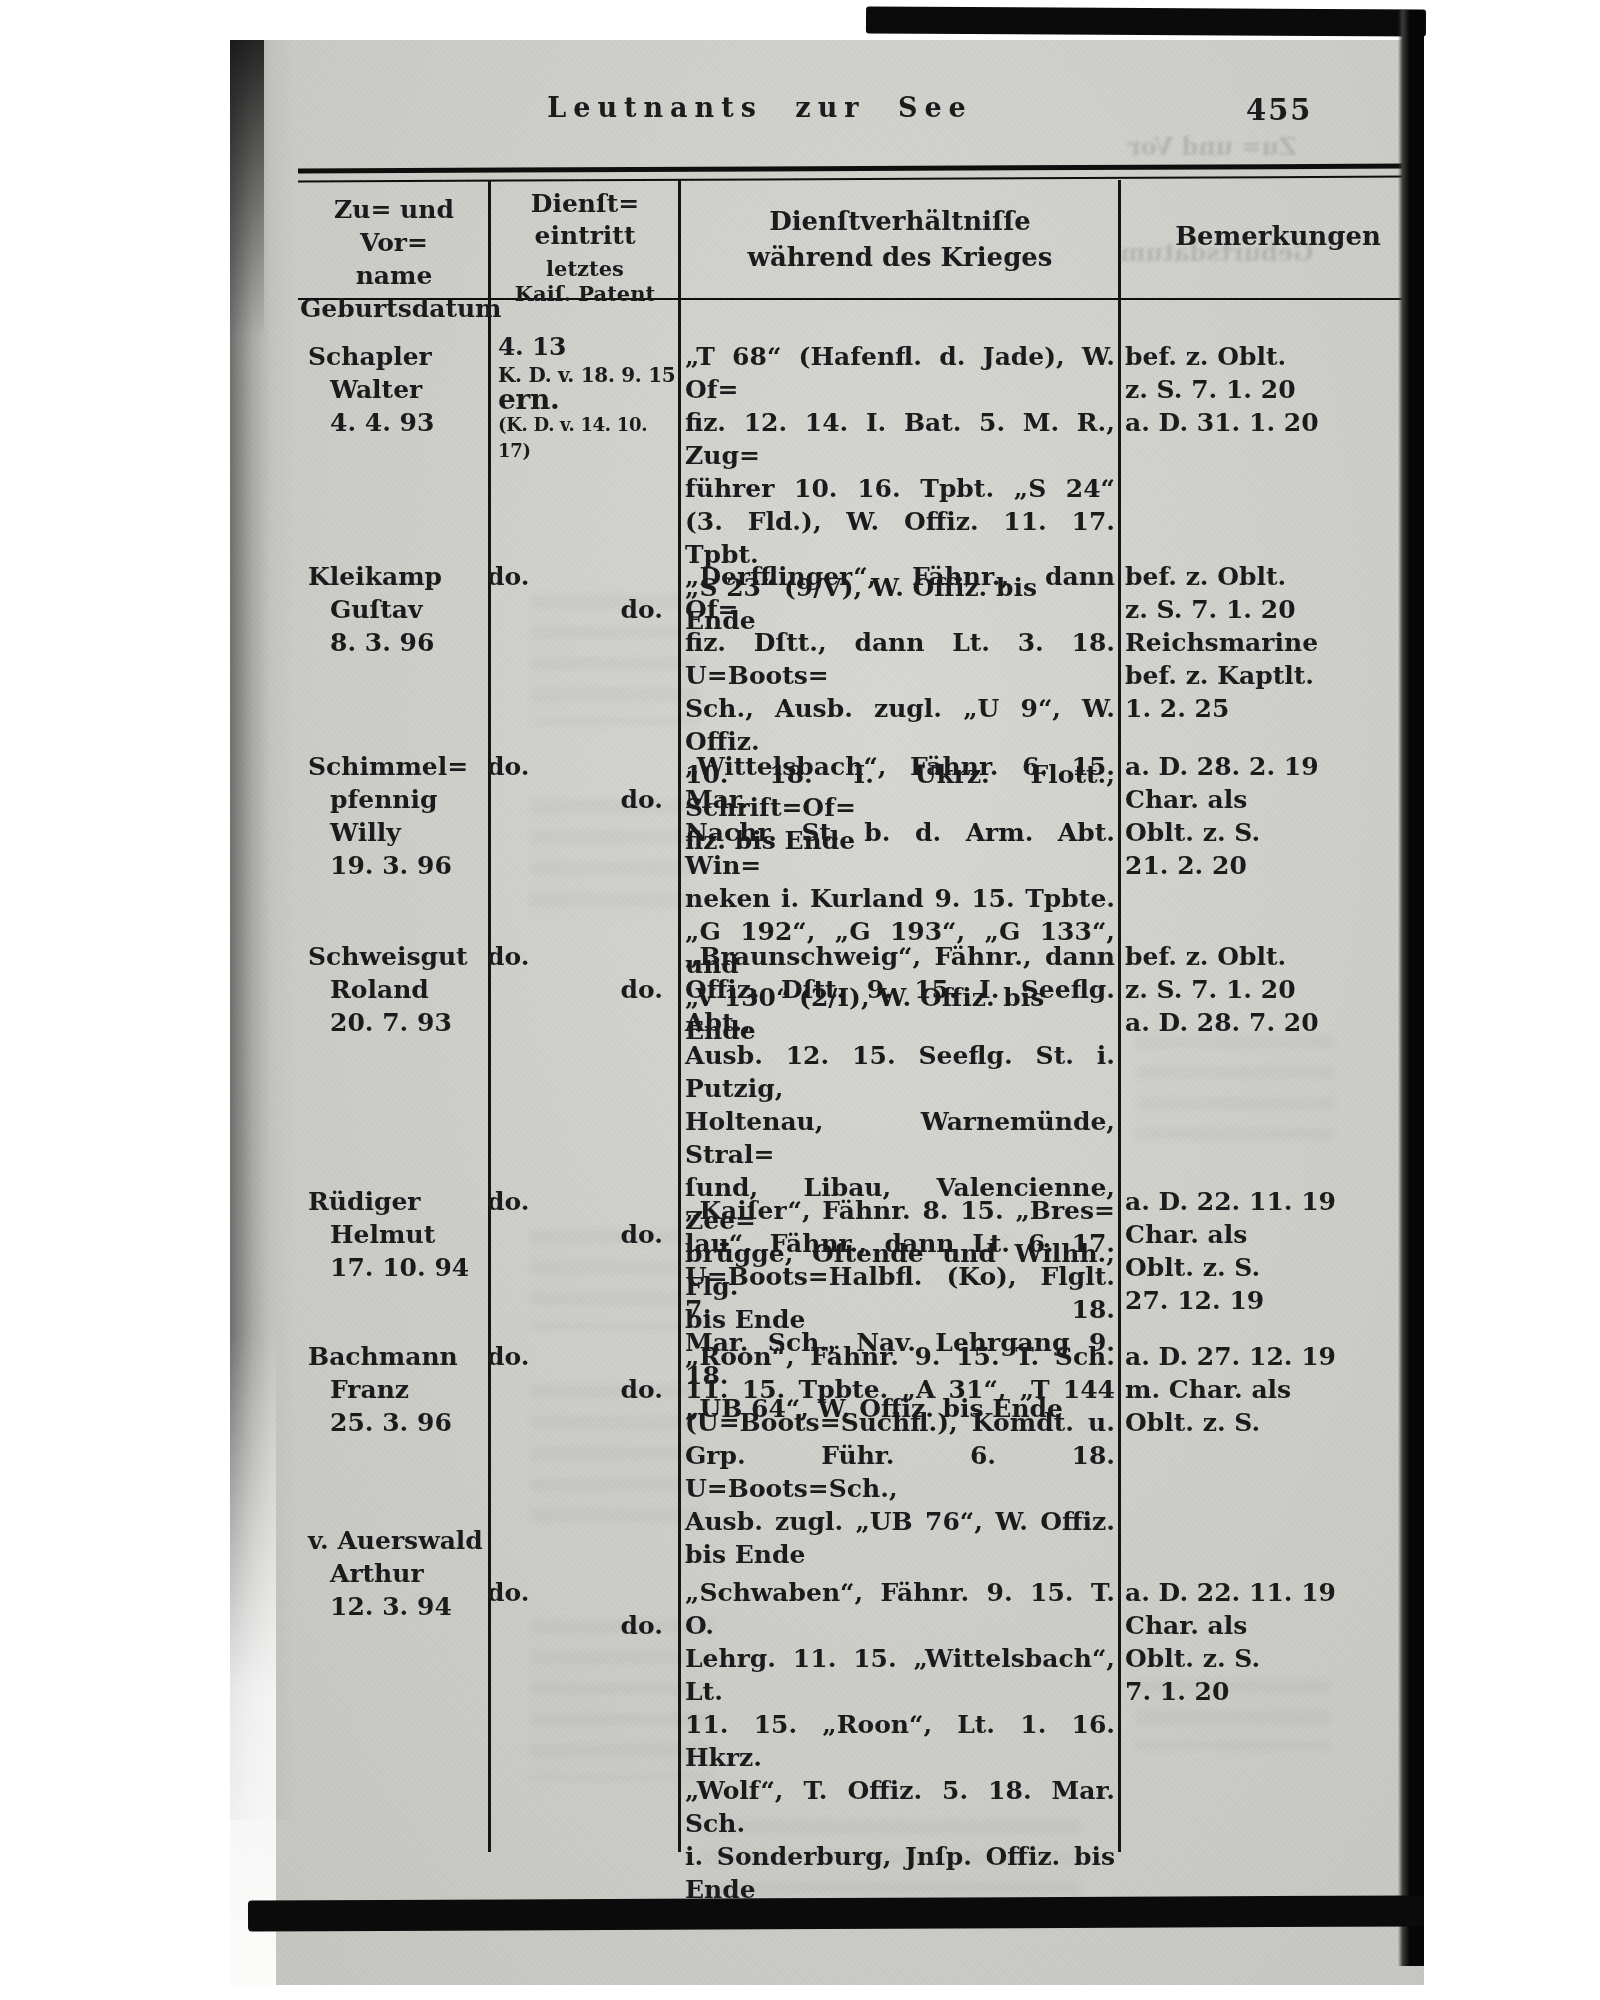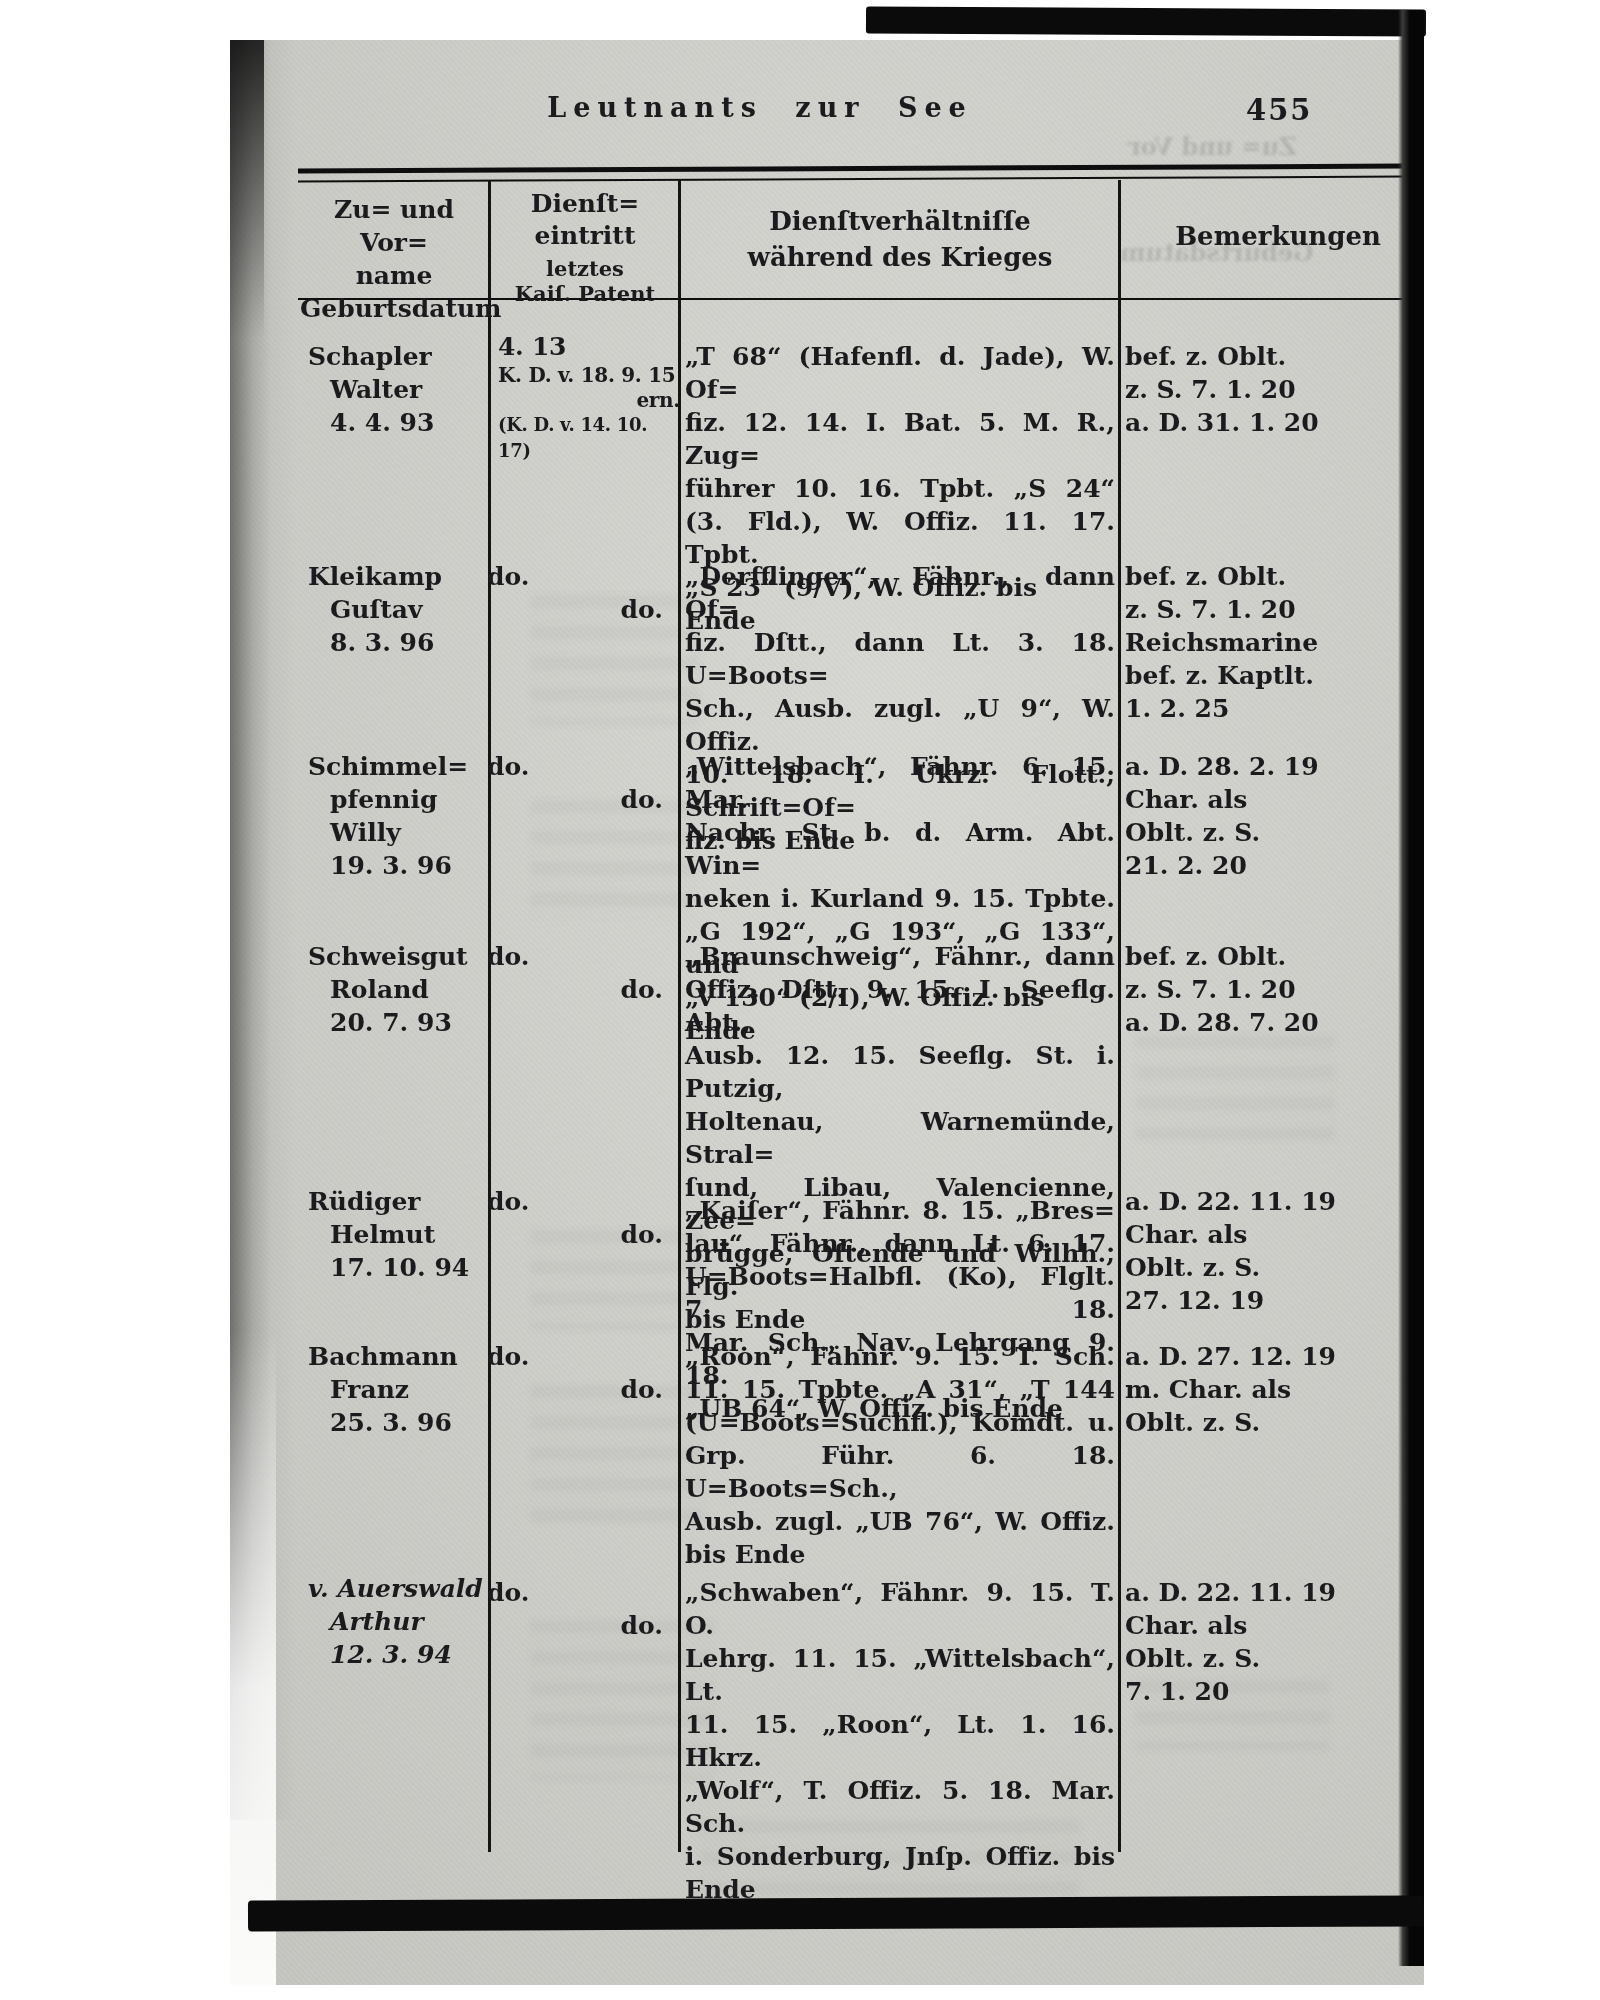--- a/index.html
+++ b/index.html
@@ -51,21 +51,21 @@
   .cell-name{left:78px;width:180px;}
   .cell-name .ind{padding-left:22px;}
   .cell-ditto{left:257px;width:176px;}
   .cell-ditto .d2{text-align:right;}
   .cell-service{left:455px;width:430px;text-align:left;}
   .cell-service .jl{text-align:justify;text-align-last:justify;}
   .cell-remarks{left:895px;width:266px;}
   .cell-dienst{left:268px;width:182px;letter-spacing:-0.3px;}
   .sv1{font-size:25px;line-height:30px;}
   .sv2{font-size:20px;line-height:26px;}
-  .sv3{font-size:20px;line-height:24px;text-align:right;}
+  .sv3{font-size:28px;line-height:24px;}
   .sv4{font-size:18px;line-height:26px;}
 </style>
 </head>
 <body>
 
 <div class="canvas">
 
   <div class="page">
     <div class="gutter"></div>
     <div class="gutter-top"></div>
@@ -246,21 +246,21 @@
         <div class="jl">Grp. Führ. 6. 18. U=Boots=Sch.,</div>
         <div class="jl">Ausb. zugl. „UB 76“, W. Offiz.</div>
         <div>bis Ende</div>
       </div>
     <div class="cell cell-remarks" style="top:1300px;">
         <div>a. D. 27. 12. 19</div>
         <div>m. Char. als</div>
         <div>Oblt. z. S.</div>
       </div>
 
-    <div class="cell cell-name" style="top:1532px;font-style:italic;">
+    <div class="cell cell-name" style="top:1484px;">
         <div>v. Auerswald</div>
         <div class="ind">Arthur</div>
         <div class="ind">12. 3. 94</div>
       </div>
     <div class="cell cell-ditto" style="top:1536px;">
       <div class="d1">do.</div>
       <div class="d2">do.</div>
     </div>
     <div class="cell cell-service" style="top:1536px;">
         <div class="jl">„Schwaben“, Fähnr. 9. 15. T. O.</div>

